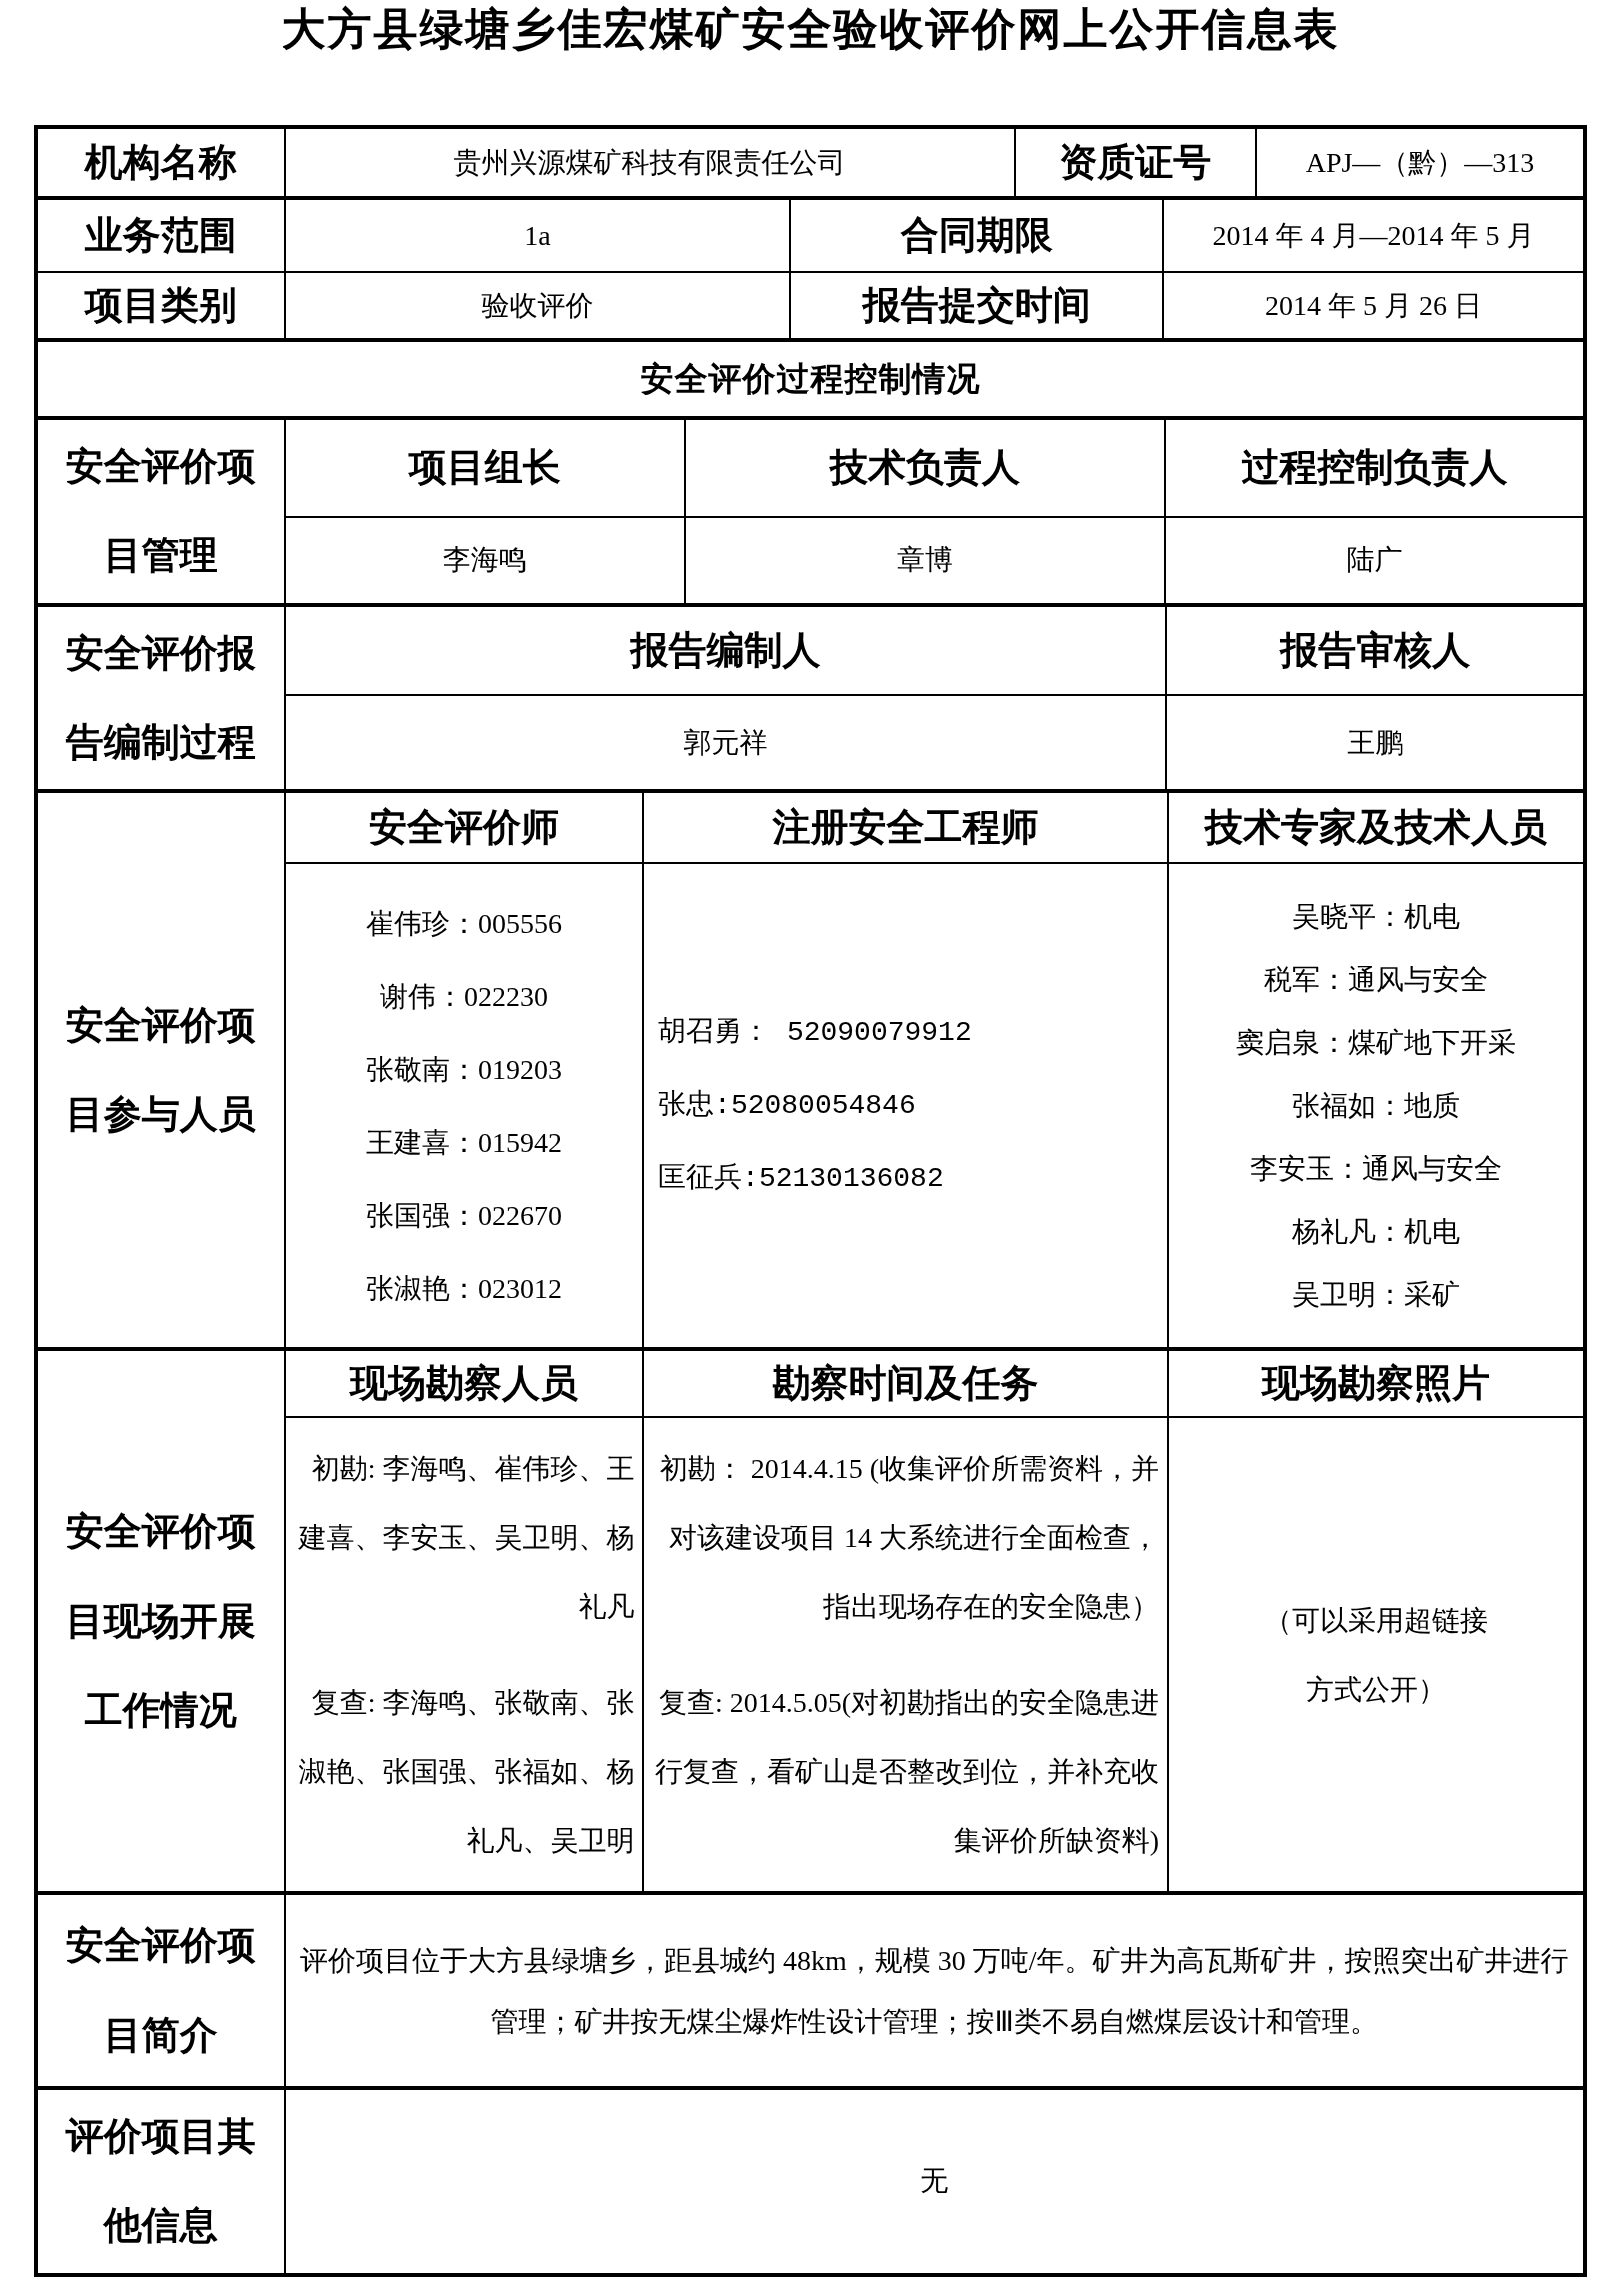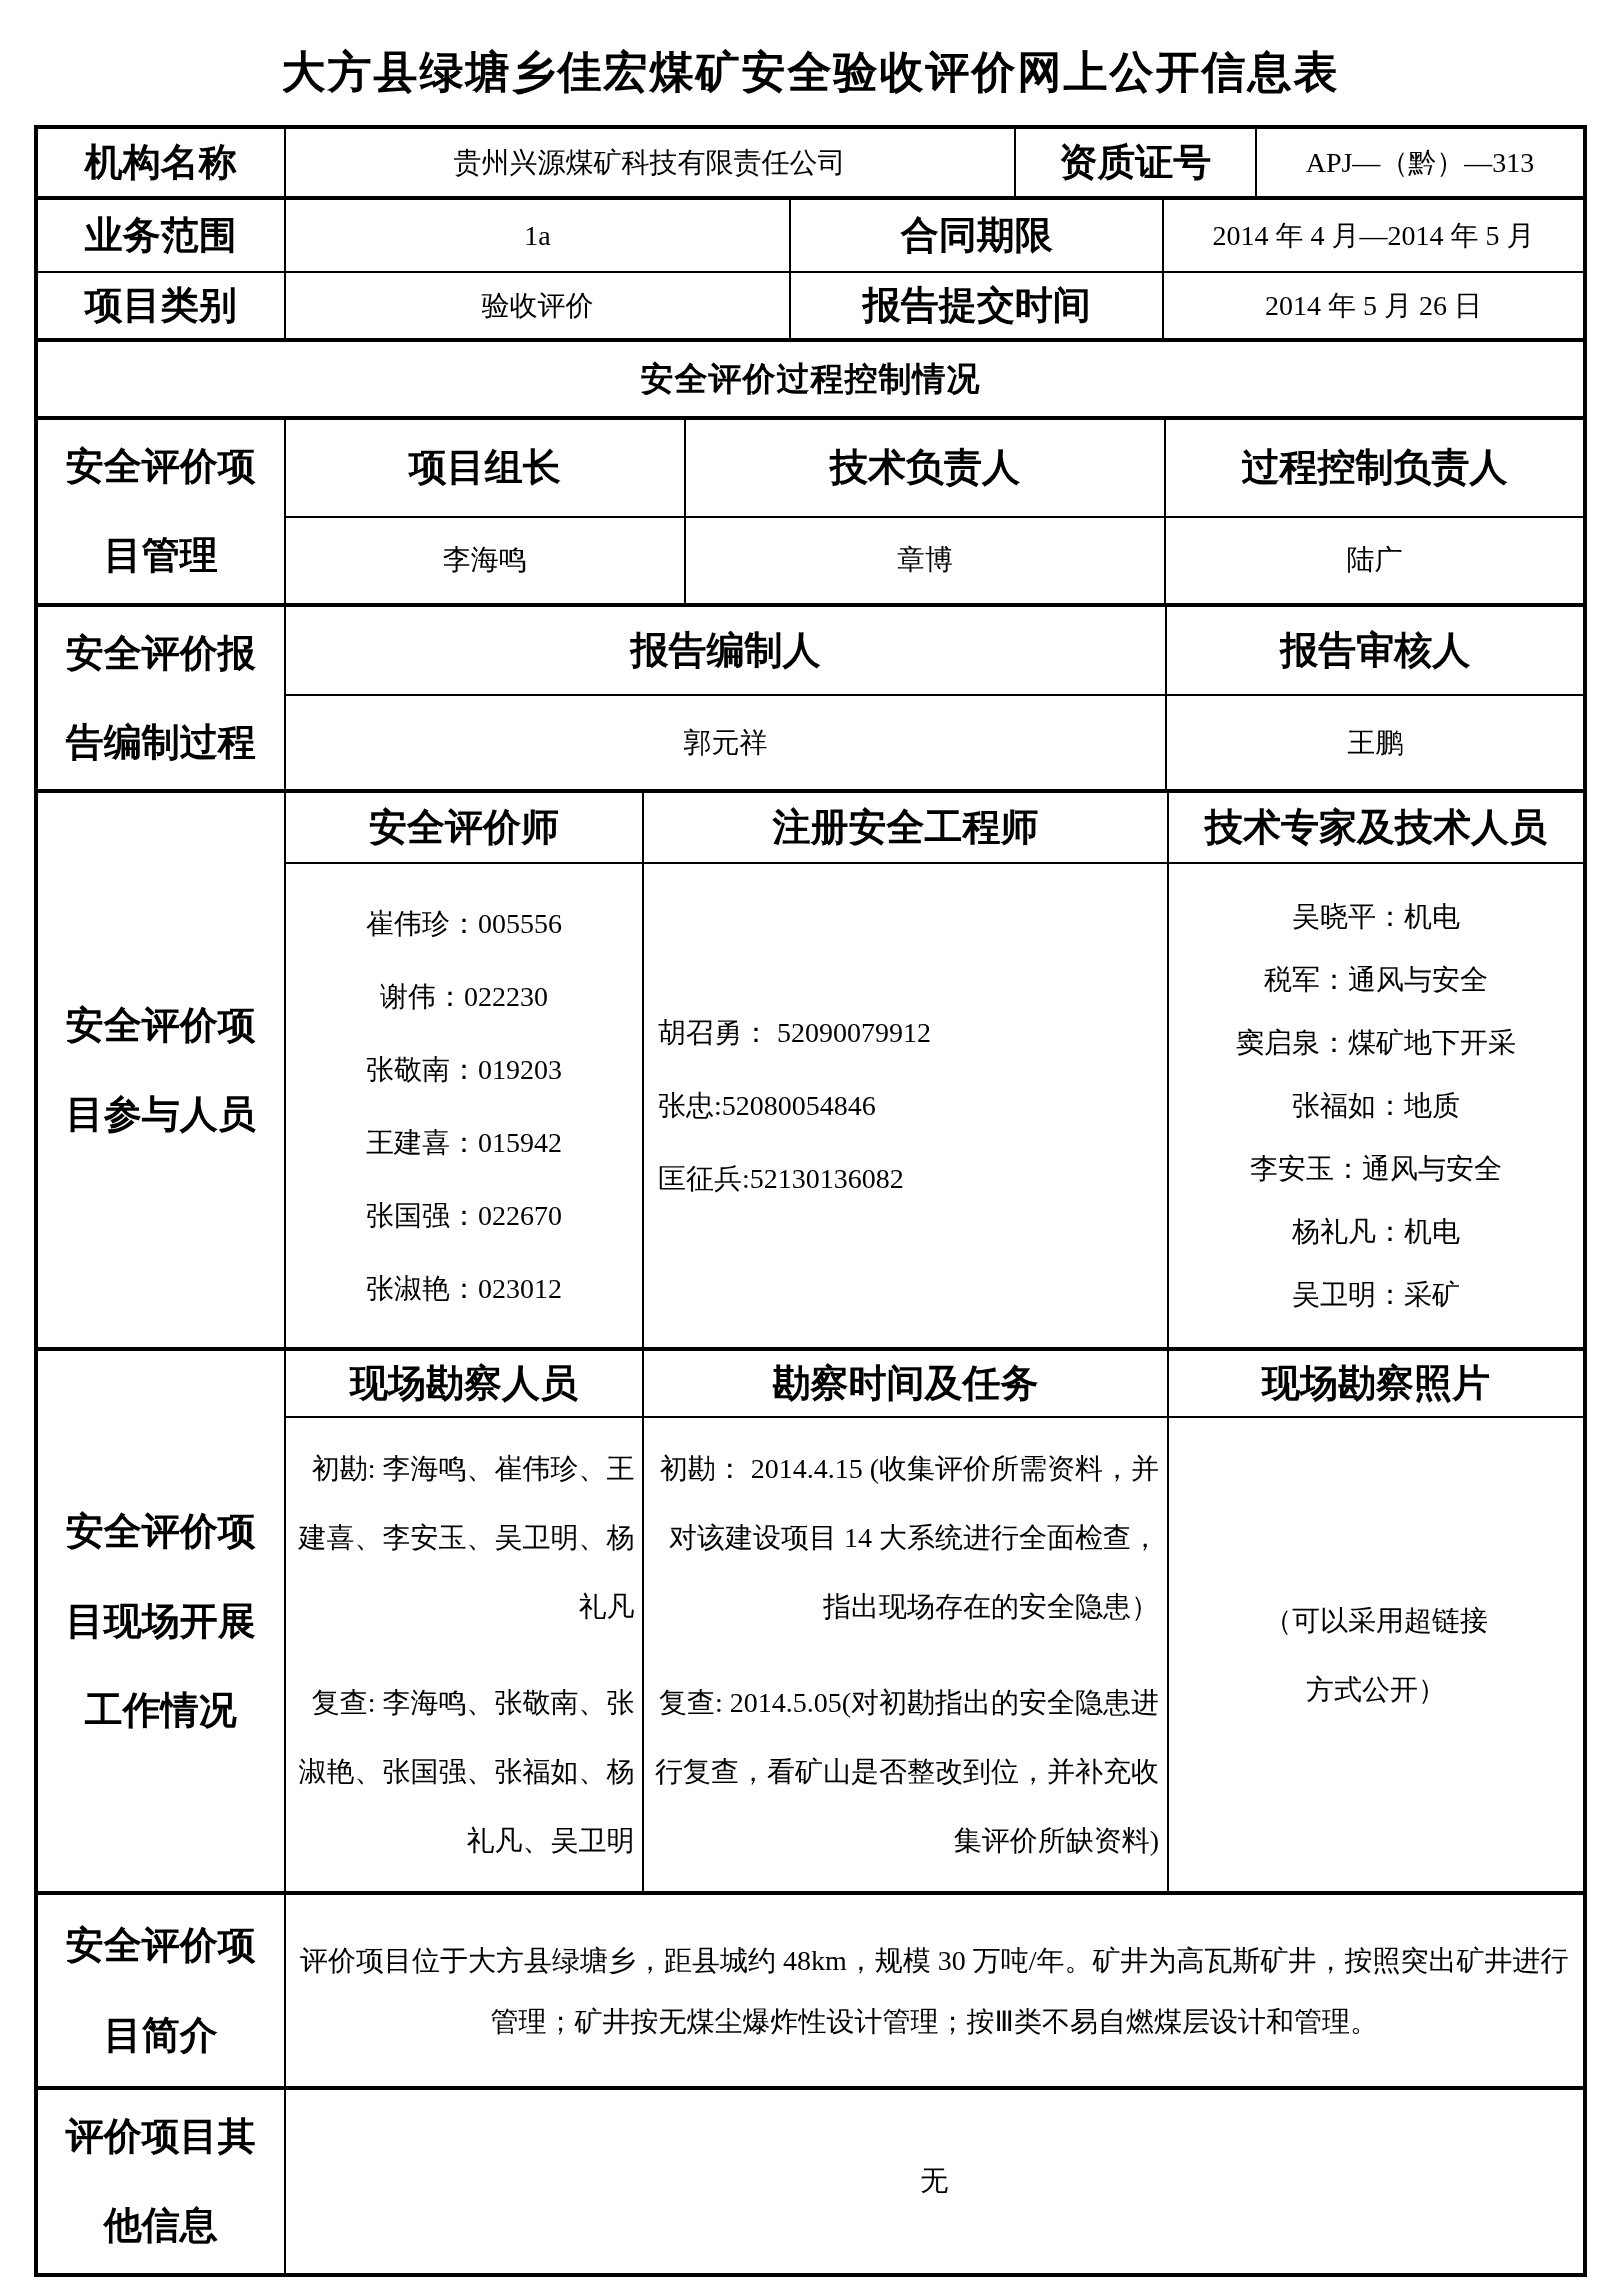--- a/index.html
+++ b/index.html
@@ -4,21 +4,20 @@
 <style>
   * { box-sizing: border-box; }
   html, body {
     margin: 0; padding: 0;
     width: 1621px; height: 2293px;
     background: #ffffff; color: #000000;
     font-family: "Liberation Serif", serif;
   }
   .page-title {
     height: 125px;
-    padding-top: 43px;
     text-align: center;
     font-family: "Liberation Sans", sans-serif;
     font-weight: bold;
     font-size: 44px;
     letter-spacing: 2px;
   }
   .tbl-wrap {
     margin: 0 34px;
     border: 2.9px solid #000;
   }
@@ -48,21 +47,21 @@
   }
   .section-hdr {
     font-family: "Liberation Sans", sans-serif;
     font-weight: bold;
     font-size: 33px;
     letter-spacing: 1px;
   }
   .left-val { text-align: left; padding-left: 15.7px; }
   .li { line-height: 73px; }
   .li-tight { line-height: 63px; }
-  .list-left { text-align: left; padding-left: 13.7px; }
+  .list-left { text-align: left; padding-left: 13.7px; font-family: Liberation Mono, monospace; }
   .cent-par p { line-height: 69px; margin: 0 0 27.4px 0; text-align: right; }
   .cent-par p:last-child { margin-bottom: 0; }
   .photo-note { display: inline-block; max-width: 245px; line-height: 69px; }
   .summary-text { line-height: 61px; text-align: center; }
 </style>
 </head>
 <body>
 
 <div class="page-title">大方县绿塘乡佳宏煤矿安全验收评价网上公开信息表</div>
 

